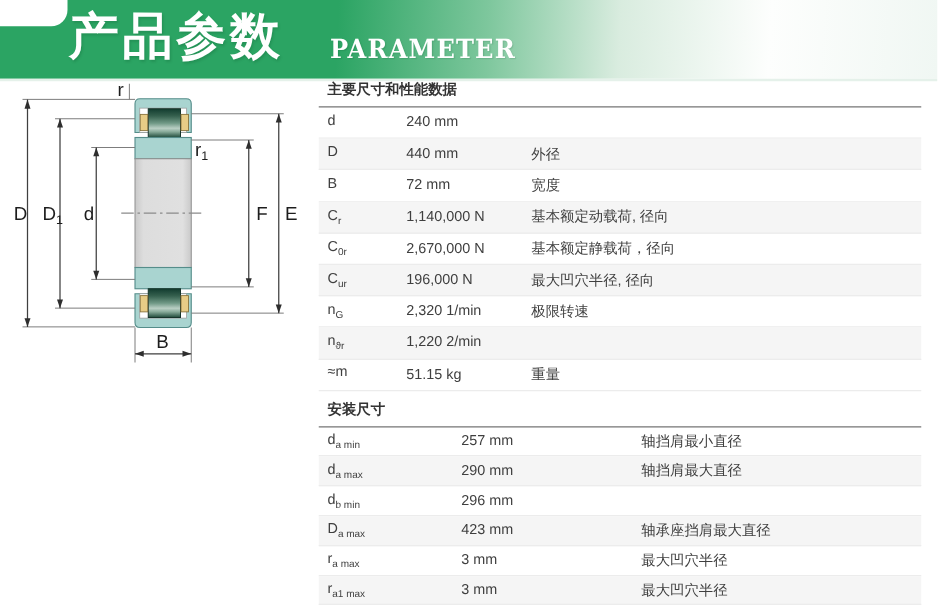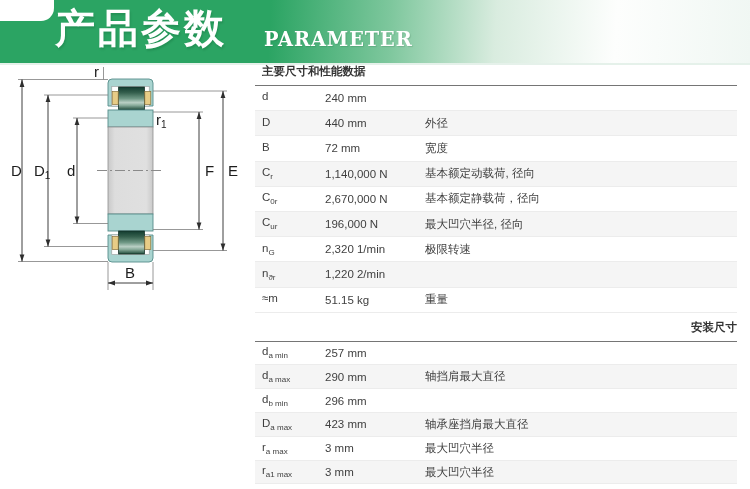--- a/index.html
+++ b/index.html
@@ -36,26 +36,26 @@
   .diagram text { font-family:"Liberation Sans", sans-serif; fill:#1d1d1d; font-size:15px; }
   .diagram .sub { font-size:10px; }
 
   
   .params { position:absolute; left:255px; top:62px; right:13px; color:#3f3f3f; }
   .section-title {
     font-size:11.5px; font-weight:bold; color:#333;
     padding:2px 0 6px 7px; border-bottom:1px solid #757575;
   }
   .sec2 { margin-top:3px; }
-  .sec2 .section-title { padding-top:4px;text-align:right; }
+  .sec2 .section-title { padding-top:4px; }
   .row {
     display:flex; align-items:center; height:25.2px;
     font-size:11.5px; border-bottom:1px solid #ececec; padding-left:7px;
   }
-  .rows2 .row { height:23.8px; }
+  .rows2 .row { height:23.8px;gap:44px; }
   .row.alt { background:var(--row_alt,#f5f5f5); }
   .c-sym { width:63px; flex:none; }
   .c-sym sub { font-size:8px; }
   .c-val { width:100px; flex:none; }
   .c-desc { flex:1; }
 </style>
 </head>
 <body>
 
 <div class="header">
@@ -198,20 +198,21 @@
     <span class="c-desc">重量</span>
   </div>
       </div>
   </div>
   <div class="section sec2">
     <div class="section-title">安装尺寸</div>
     <div class="rows rows2">
         <div class="row">
     <span class="c-sym"><span>d</span><sub>a min</sub></span>
     <span class="c-val">257 mm</span>
+    <span class="c-desc">轴挡肩最小直径</span>
   </div>
         <div class="row alt">
     <span class="c-sym"><span>d</span><sub>a max</sub></span>
     <span class="c-val">290 mm</span>
     <span class="c-desc">轴挡肩最大直径</span>
   </div>
         <div class="row">
     <span class="c-sym"><span>d</span><sub>b min</sub></span>
     <span class="c-val">296 mm</span>
   </div>

